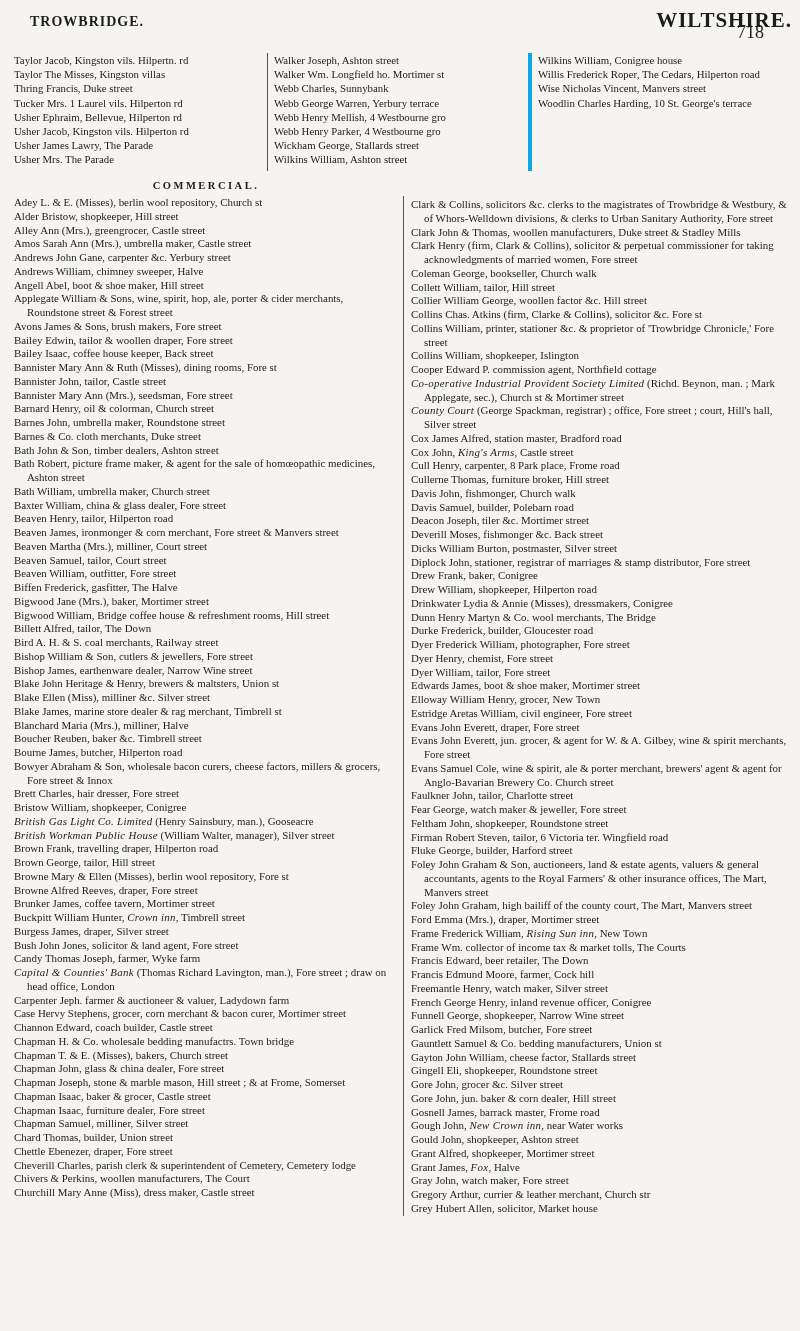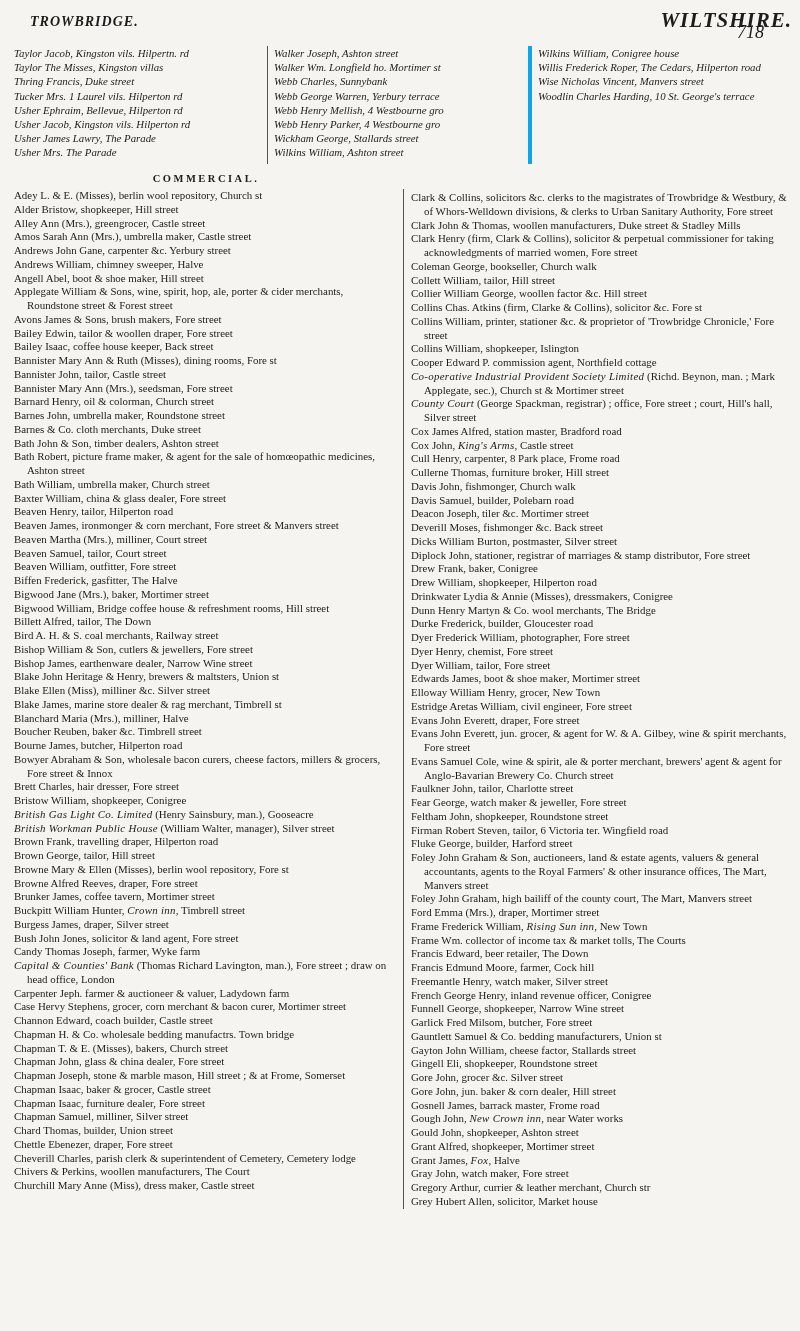--- a/index.html
+++ b/index.html
@@ -16,21 +16,20 @@
     box-sizing: border-box;
     width: 800px;
     height: 1331px;
     padding: 8px 8px 6px 14px;
     background: #f5f4f0;
   }
   
   .header {
     position: relative;
     height: 30px;
-    font-style: italic;
   }
   .title-left {
     position: absolute;
     left: 16px;
     top: 6px;
     font-size: 14px;
     font-weight: bold;
     letter-spacing: 1px;
   }
   .title-center {
@@ -46,23 +45,22 @@
   .page-number {
     position: absolute;
     right: 28px;
     top: 14px;
     font-size: 18px;
   }
   
   .top-cols {
     display: flex;
     align-items: stretch;
-    margin-top: 8px;
+    margin-top: 15px;
     min-height: 118px;
-    font-style: italic;
   }
   .tcol {
     box-sizing: border-box;
     font-size: 10.8px;
     line-height: 14.2px;
     padding-right: 5px;
   }
   .tcol-1 { width: 256px; border-right: 1px solid #55514b; }
   .tcol-2 { width: 266px; border-right: 4px solid #0ea5e9; padding-left: 6px; }
   .tcol-3 { width: 262px; padding-left: 6px; }

